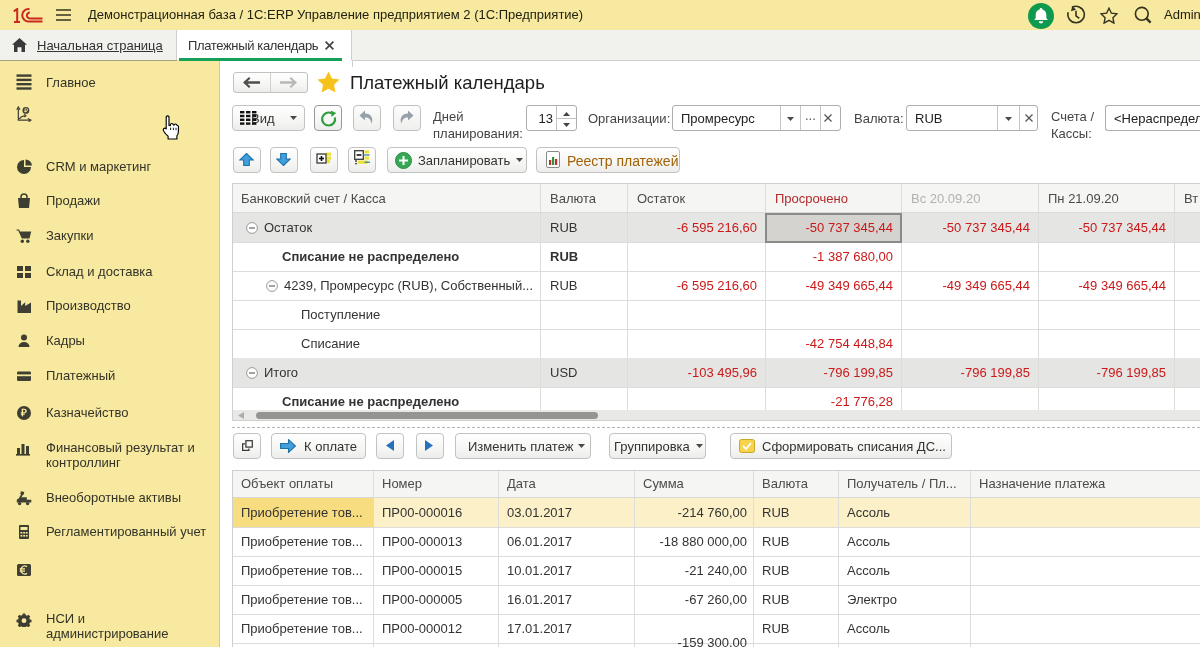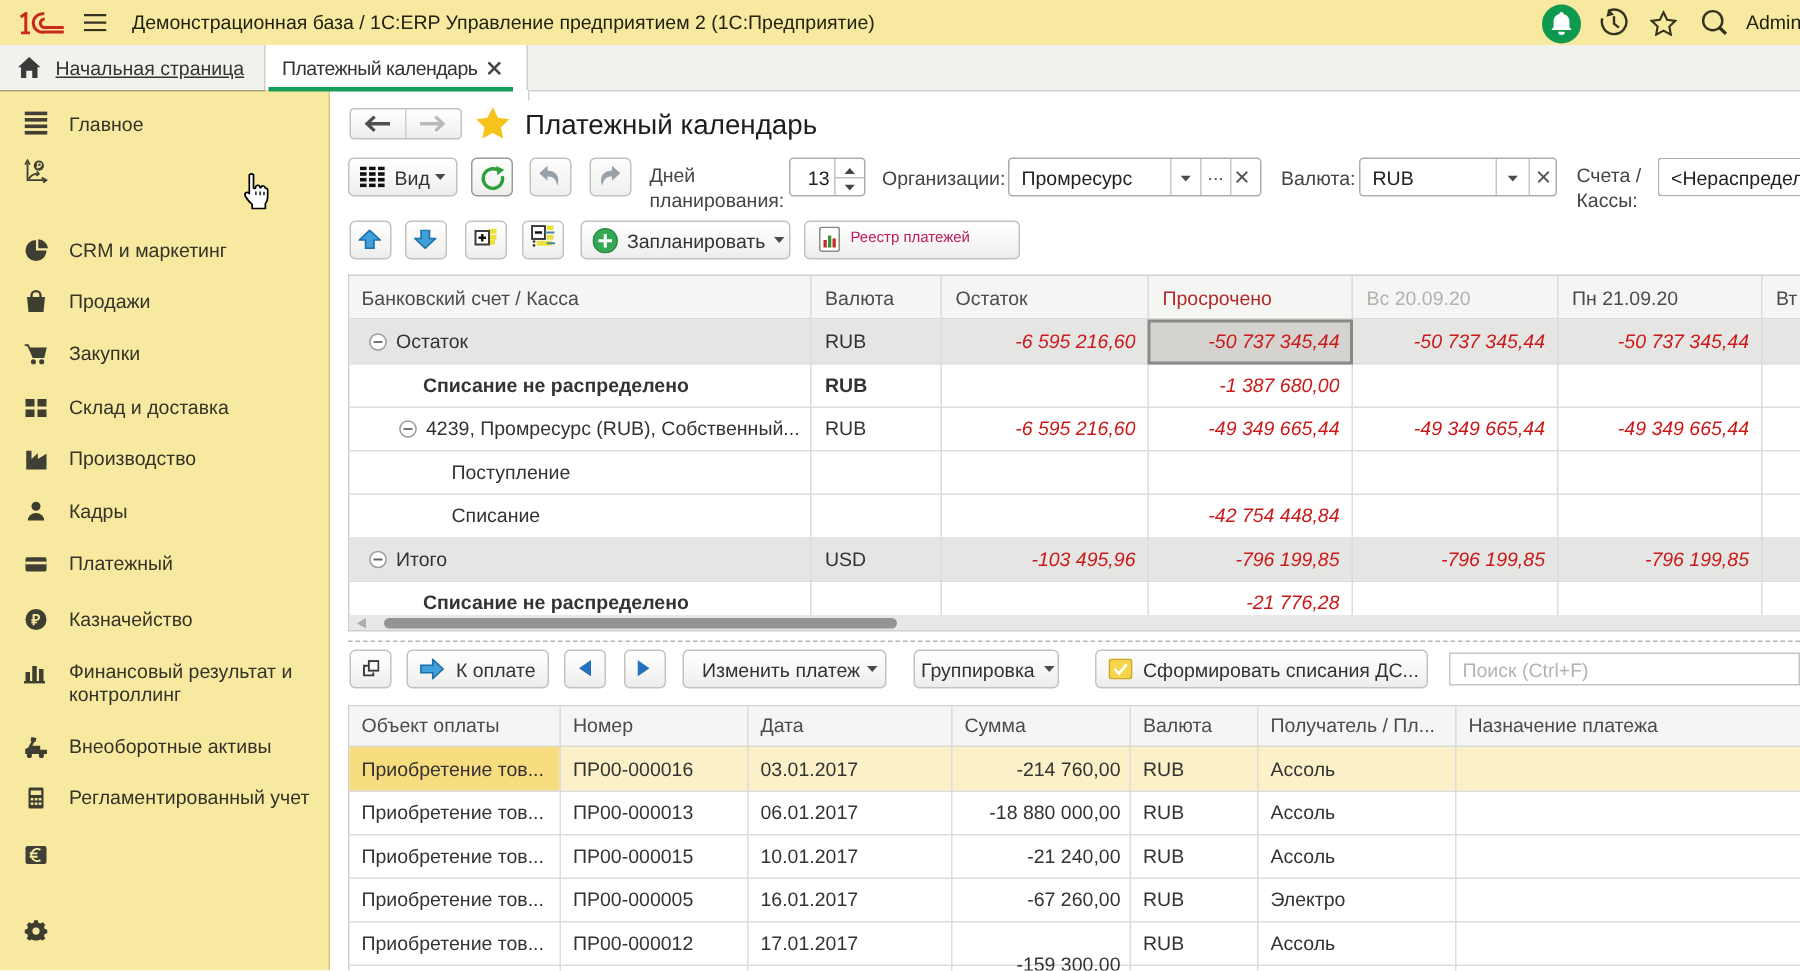--- a/index.html
+++ b/index.html
@@ -26,21 +26,21 @@
 .mico { position:absolute; left:16px; width:16px; height:16px; }
 
 
 #content { left:221px; top:60px; width:979px; height:587px; background:#fff; }
 
 
 .btn { position:absolute; background:linear-gradient(#ffffff,#f4f4f2 70%,#ececea);
   border:1px solid #c2c2c0; border-radius:4px; font-size:13px; color:#333; }
 .cell { position:absolute; overflow:hidden; white-space:nowrap; font-size:13px; color:#333; }
 .num { text-align:right; }
-.red { color:#cb1919;font-style:italic; }
+.red { color:#cb1919; }
 .hdr { color:#4b4b4b; }
 .bold { font-weight:bold; }
 </style>
 </head>
 <body>
 <div id="page">
 
   <div id="topbar" class="abs">
     <svg class="abs" style="left:13px;top:8px" width="30" height="15" viewBox="0 0 30 15">
       <g fill="none" stroke="#c9291e" stroke-width="2">
@@ -207,20 +207,21 @@
         <g stroke="#f8e9a0" fill="none" stroke-width="1.3">
           <path d="M11 4.6 A4 4 0 1 0 11 11.4"></path>
           <line x1="3.8" y1="6.9" x2="9" y2="6.9"></line>
           <line x1="3.8" y1="9.1" x2="9" y2="9.1"></line>
         </g>
       </svg>
     <svg class="mico" style="top:551px" viewBox="0 0 16 16">
         <path fill="#3d3d30" d="M8 2.5 l1.2 0 .4 1.6 1.4.6 1.5-.9 1.7 1.7-.9 1.5.6 1.4 1.6.4 0 2.4 -1.6.4-.6 1.4.9 1.5-1.7 1.7-1.5-.9-1.4.6-.4 1.6-2.4 0-.4-1.6-1.4-.6-1.5.9-1.7-1.7.9-1.5-.6-1.4-1.6-.4 0-2.4 1.6-.4.6-1.4-.9-1.5 1.7-1.7 1.5.9 1.4-.6.4-1.6 Z"></path>
         <circle cx="8" cy="9.7" r="2.4" fill="#f8e9a0"></circle>
       </svg>
+    <div class="mi" style="top:551px">НСИ и<br>администрирование</div>
 
     <svg class="abs" style="left:161px;top:55px" width="20" height="26" viewBox="0 0 20 26">
       <path d="M5.2 1.6 Q6.6 0.2 8 1.6 L8 10.4 L9.3 10.6 Q9.4 8.4 10.9 8.5 Q12.2 8.6 12.3 10 L13 10.1 Q13.2 8.9 14.5 9 Q15.7 9.1 15.8 10.3 L16.3 10.4 Q17.5 10.6 17.5 12 L17.4 16.8 Q17.3 19.2 15.9 20.8 L15.9 24 L7.1 24 L7.1 21.2 Q4.6 19.2 3.1 16.7 Q1.6 14.4 2.9 13.5 Q4.1 12.7 5.2 14 Z" fill="#fff" stroke="#000" stroke-width="1.15" stroke-linejoin="round"></path>
       <g stroke="#000" stroke-width="0.9">
           <line x1="9.6" y1="12.6" x2="9.6" y2="15"></line>
           <line x1="12.4" y1="12.7" x2="12.4" y2="15.1"></line>
           <line x1="15" y1="12.8" x2="15" y2="15.2"></line>
         </g>
     </svg>
   </div>
@@ -251,21 +252,21 @@
           <rect x="6" y="3.8" width="4.4" height="2.4"></rect>
           <rect x="12" y="3.8" width="4.4" height="2.4"></rect>
           <rect x="0" y="7.6" width="4.4" height="2.4"></rect>
           <rect x="6" y="7.6" width="4.4" height="2.4"></rect>
           <rect x="12" y="7.6" width="4.4" height="2.4"></rect>
           <rect x="0" y="11.4" width="4.4" height="2.4"></rect>
           <rect x="6" y="11.4" width="4.4" height="2.4"></rect>
           <rect x="12" y="11.4" width="4.4" height="2.4"></rect>
         </g>
       </svg>
-    <div class="abs" style="left:42px;top:51px;font-size:13px;color:#333">Вид</div>
+    <div class="abs" style="left:30px;top:51px;font-size:13px;color:#333">Вид</div>
     <svg class="abs" style="left:69px;top:56px" width="7" height="4" viewBox="0 0 7 4">
         <path d="M0 0 H7 L3.5 4 Z" fill="#4a4a4a"></path>
       </svg>
     <div class="btn" style="left:93px;top:45px;width:28px;height:26px;border-color:#9a9a98"></div>
     <svg class="abs" style="left:99px;top:50px" width="17" height="17" viewBox="0 0 17 17">
         <path d="M14.9 7.4 A6.5 6.5 0 1 1 11.5 3.2" fill="none" stroke="#2f9e3f" stroke-width="2.2"></path>
         <path d="M10.8 0.6 L16.2 3.1 L11.6 6.9 Z" fill="#2f9e3f"></path>
       </svg>
     <div class="btn" style="left:132px;top:45px;width:28px;height:26px;background:linear-gradient(#fdfdfd,#efefed)"></div>
     <svg class="abs" style="left:137px;top:50px" width="17" height="15" viewBox="0 0 17 15">
@@ -363,21 +364,21 @@
     <svg class="abs" style="left:295px;top:98px" width="7" height="4" viewBox="0 0 7 4">
         <path d="M0 0 H7 L3.5 4 Z" fill="#4a4a4a"></path>
       </svg>
     <div class="btn" style="left:315px;top:87px;width:144px;height:26px"></div>
     <svg class="abs" style="left:325px;top:91px" width="14" height="17" viewBox="0 0 14 17">
         <rect x="0.5" y="0.5" width="13" height="16" rx="1.5" fill="#fff" stroke="#8a8a88"></rect>
         <rect x="3" y="9" width="2.2" height="5" fill="#c32b2b"></rect>
         <rect x="6" y="6" width="2.2" height="8" fill="#37903a"></rect>
         <rect x="9" y="8" width="2.2" height="6" fill="#c32b2b"></rect>
       </svg>
-    <div class="abs" style="left:346px;top:93px;font-size:10px;color:#be185d">Реестр платежей</div>
+    <div class="abs" style="left:346px;top:93px;font-size:14px;color:#a16207">Реестр платежей</div>
 
     <div class="abs" style="left:11px;top:123px;width:968px;height:238px;border:1px solid #cfcfcd;border-right:none">
       <div class="abs" style="left:0;top:0;width:967px;height:29px;background:#f5f5f3;border-bottom:1px solid #d9d9d7"></div>
       <div class="abs hdr" style="left:8px;top:7px;font-size:13px">Банковский счет / Касса</div>
       <div class="abs hdr" style="left:317px;top:7px;font-size:13px">Валюта</div>
       <div class="abs hdr" style="left:404px;top:7px;font-size:13px">Остаток</div>
       <div class="abs" style="left:542px;top:7px;font-size:13px;color:#b02a2a">Просрочено</div>
       <div class="abs" style="left:678px;top:7px;font-size:13px;color:#b1b1af">Вс 20.09.20</div>
       <div class="abs hdr" style="left:815px;top:7px;font-size:13px">Пн 21.09.20</div>
       <div class="abs hdr" style="left:951px;top:7px;font-size:13px">Вт</div>
@@ -480,23 +481,20 @@
     <div class="abs" style="left:393px;top:379px;font-size:13px;color:#333">Группировка</div>
     <svg class="abs" style="left:475px;top:384px" width="7" height="4" viewBox="0 0 7 4">
         <path d="M0 0 H7 L3.5 4 Z" fill="#4a4a4a"></path>
       </svg>
     <div class="btn" style="left:509px;top:373px;width:222px;height:26px"></div>
     <svg class="abs" style="left:518px;top:379px" width="16" height="14" viewBox="0 0 16 14">
         <rect x="0.5" y="0.5" width="15" height="13" rx="2" fill="#f6d44c" stroke="#c9a727"></rect>
         <path d="M4 7 L7 10 L12 4" fill="none" stroke="#ffffff" stroke-width="1.8"></path>
       </svg>
     <div class="abs" style="left:541px;top:379px;font-size:13px;color:#333">Сформировать списания ДС...</div>
-    <div class="abs" style="left:745px;top:375px;width:234px;height:22px;border:1px solid #c5c5c3;background:#fff">
-      <div class="abs" style="left:8px;top:3px;font-size:13px;color:#b3b3b1">Поиск (Ctrl+F)</div>
-    </div>
 
     <div class="abs" style="left:11px;top:410px;width:968px;height:177px;border:1px solid #cfcfcd;border-right:none;border-bottom:none">
       <div class="abs" style="left:0;top:0;width:967px;height:27px;background:#f5f5f3;border-bottom:1px solid #d9d9d7"></div>
       <div class="abs hdr" style="left:8px;top:5px;font-size:13px">Объект оплаты</div>
       <div class="abs hdr" style="left:149px;top:5px;font-size:13px">Номер</div>
       <div class="abs hdr" style="left:274px;top:5px;font-size:13px">Дата</div>
       <div class="abs hdr" style="left:410px;top:5px;font-size:13px">Сумма</div>
       <div class="abs hdr" style="left:529px;top:5px;font-size:13px">Валюта</div>
       <div class="abs hdr" style="left:614px;top:5px;font-size:13px">Получатель / Пл...</div>
       <div class="abs hdr" style="left:746px;top:5px;font-size:13px">Назначение платежа</div>

